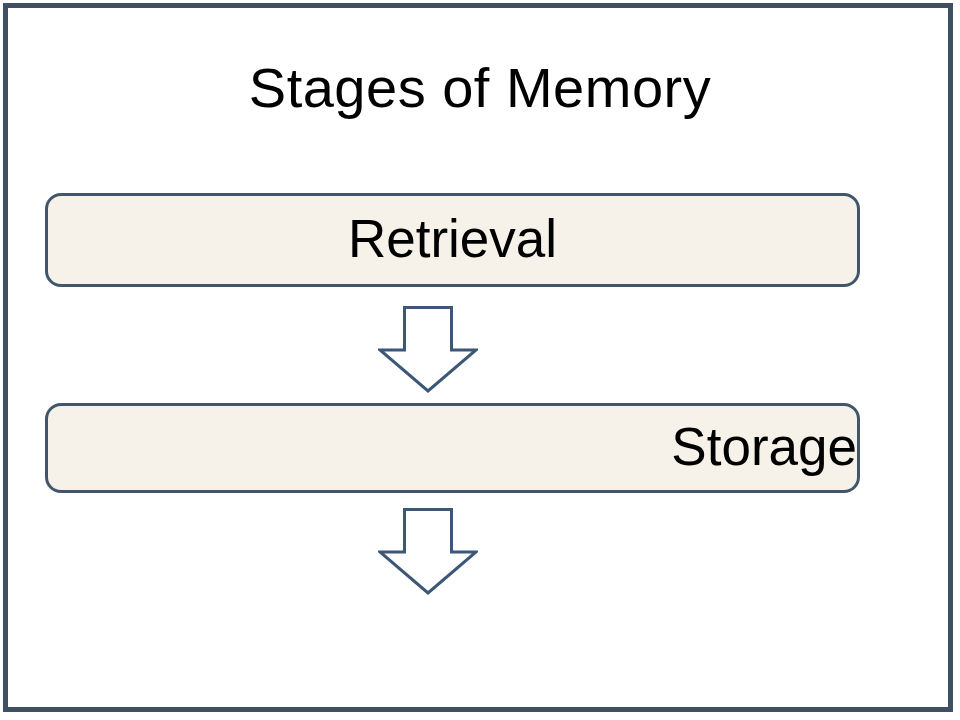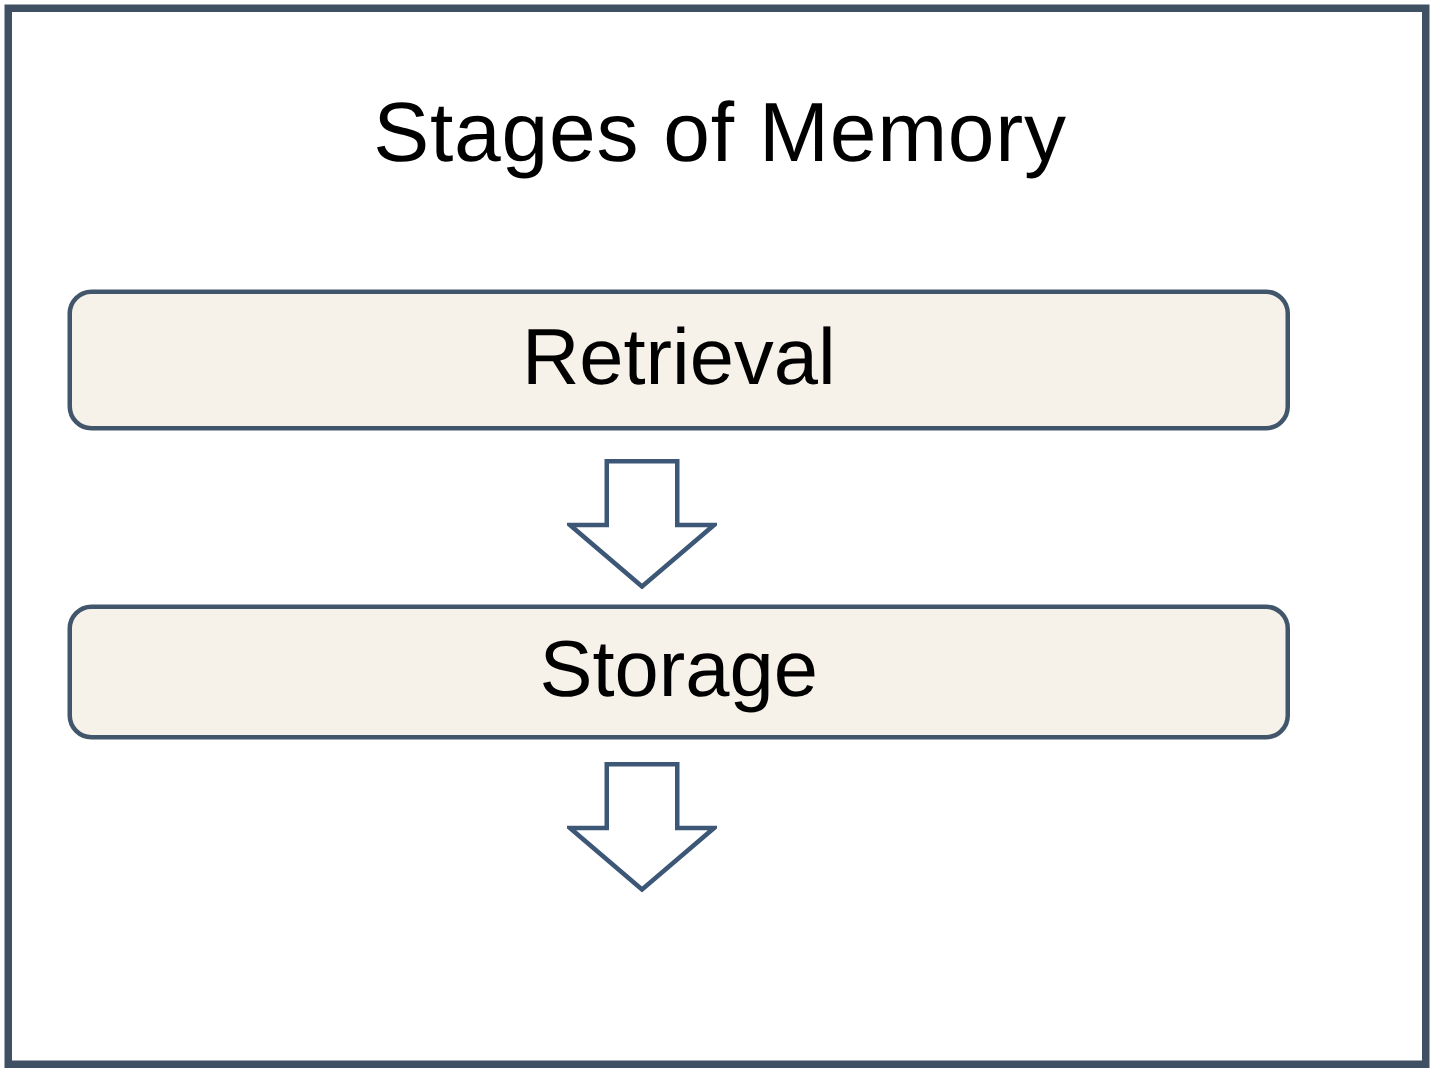--- a/index.html
+++ b/index.html
@@ -47,21 +47,21 @@
     justify-content: center;
     box-sizing: border-box;
   }
   .stage-box .stage-label {
     font-size: 53px;
     line-height: 1;
     color: var(--text, #000000);
     transform: translateY(-2px);
   }
   #box-encoding  { top: 193px; height: 94px; }
-  #box-storage   { top: 403px; height: 90px; }
+  #box-storage   { top: 403px; height: 90px; justify-content: flex-end; }
   #box-retrieval { top: 608px; height: 91px; }
   .down-arrow {
     position: absolute;
     left: 378px;
     width: 100px;
     height: 87px;
   }
   #arrow-1 { top: 306px; }
   #arrow-2 { top: 508px; }
   .down-arrow svg { display: block; width: 100%; height: 100%; }

